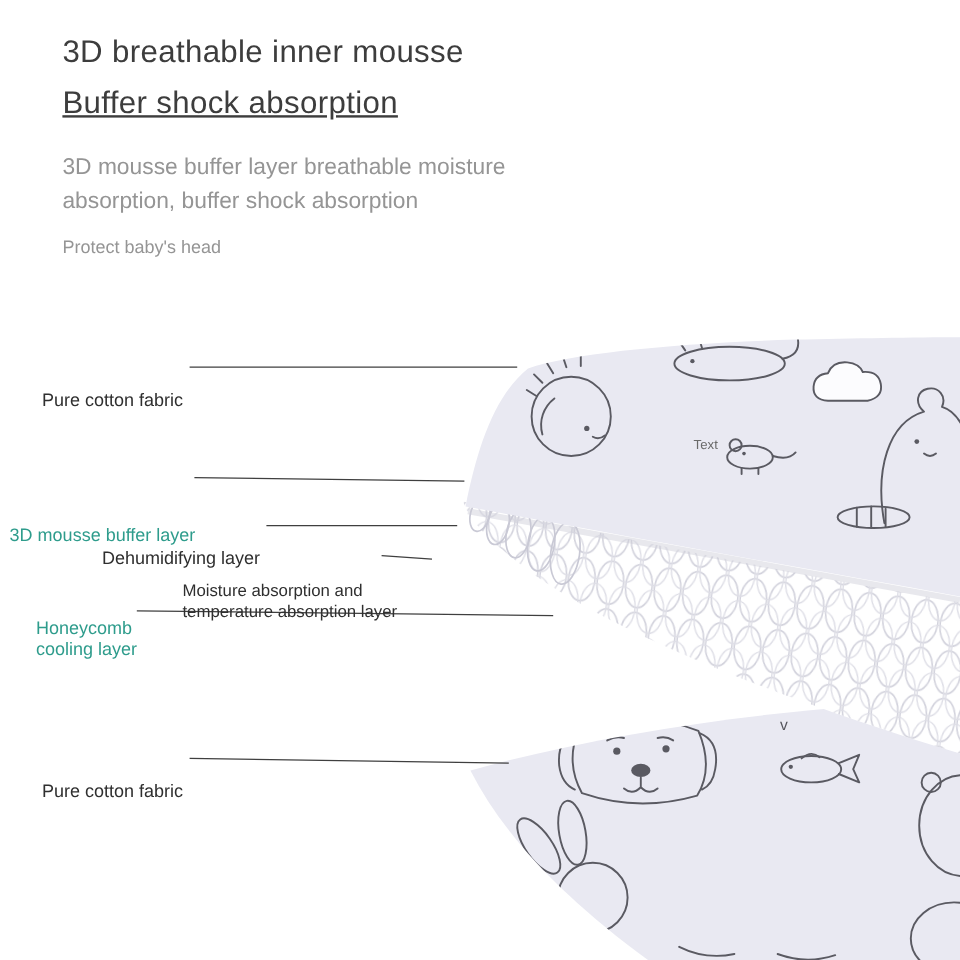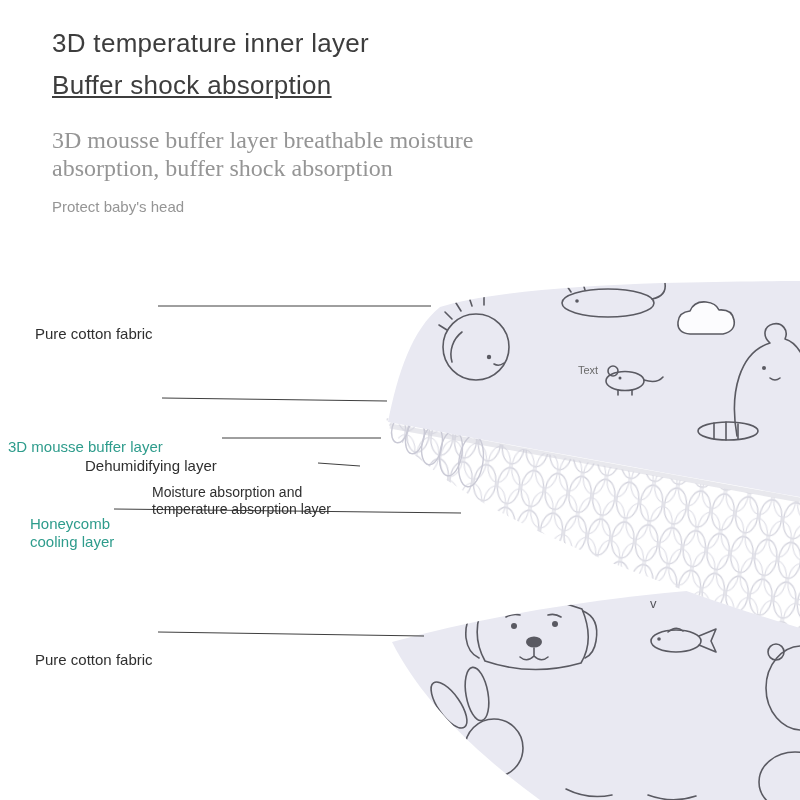--- a/index.html
+++ b/index.html
@@ -8,22 +8,22 @@
     font-family:"Liberation Sans", sans-serif;
   }
   .stage{position:absolute;left:0;top:0;width:800px;height:800px;}
   .title{
     position:absolute;left:52px;margin:0;font-size:26px;font-weight:500;
     color:var(--title-text,#3d3d3d);letter-spacing:.3px;
   }
   .title-1{top:28px;}
   .title-2{top:70px;text-decoration:underline;}
   .subtitle{
-    position:absolute;left:52px;top:126px;margin:0;font-size:24px;
-    color:var(--subtitle-text,#959595);line-height:28px;white-space:pre-line;font-family:Liberation Serif, serif;
+    position:absolute;left:52px;top:126px;margin:0;font-size:19px;
+    color:var(--subtitle-text,#959595);line-height:28px;white-space:pre-line;
   }
   .tagline{
     position:absolute;left:52px;top:198px;margin:0;font-size:15px;
     color:var(--subtitle-text,#959595);
   }
   .callout-label{
     position:absolute;font-size:15px;color:var(--label-text,#2f2f2f);
     line-height:18px;white-space:pre-line;margin-top:28px;
   }
   .accent{color:var(--accent-teal,#2e9c8c);}
@@ -46,21 +46,21 @@
   .edge-shadow{fill:none;stroke:#cbcbd8;stroke-width:5;opacity:.45;}
   .callout-line{stroke:var(--line-color,#3f3f3f);stroke-width:1;}
   .mini-label{fill:#6a6a6a;font-size:11px;font-family:"Liberation Sans",sans-serif;}
   .check{fill:#55555c;font-size:13px;}
 </style>
 </head>
 <body>
 
 <div class="page">
 
-  <h1 class="title title-1">3D temperature inner layer</h1>
+  <h1 class="title title-1">3D breathable inner mousse</h1>
   <h1 class="title title-2">Buffer shock absorption</h1>
   <p class="subtitle">3D mousse buffer layer breathable moisture
 absorption, buffer shock absorption</p>
   <p class="tagline">Protect baby's head</p>
 
   <svg class="stage" viewBox="0 0 800 800" width="800" height="800" aria-hidden="true">
     <defs>
       <clipPath id="clipTop">
         <path d="M 388 422 C 398 372 412 330 440 307 C 478 294 565 286 662 283 C 712 282 762 281 800 281 L 800 497 C 655 471 515 446 388 422 Z"></path>
       </clipPath>

